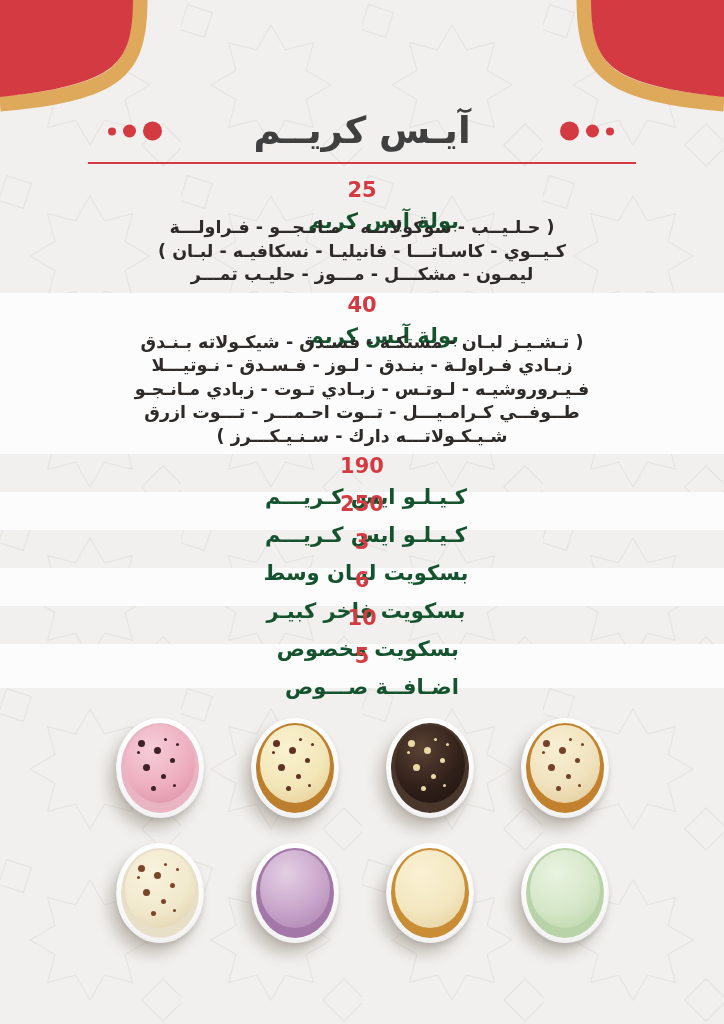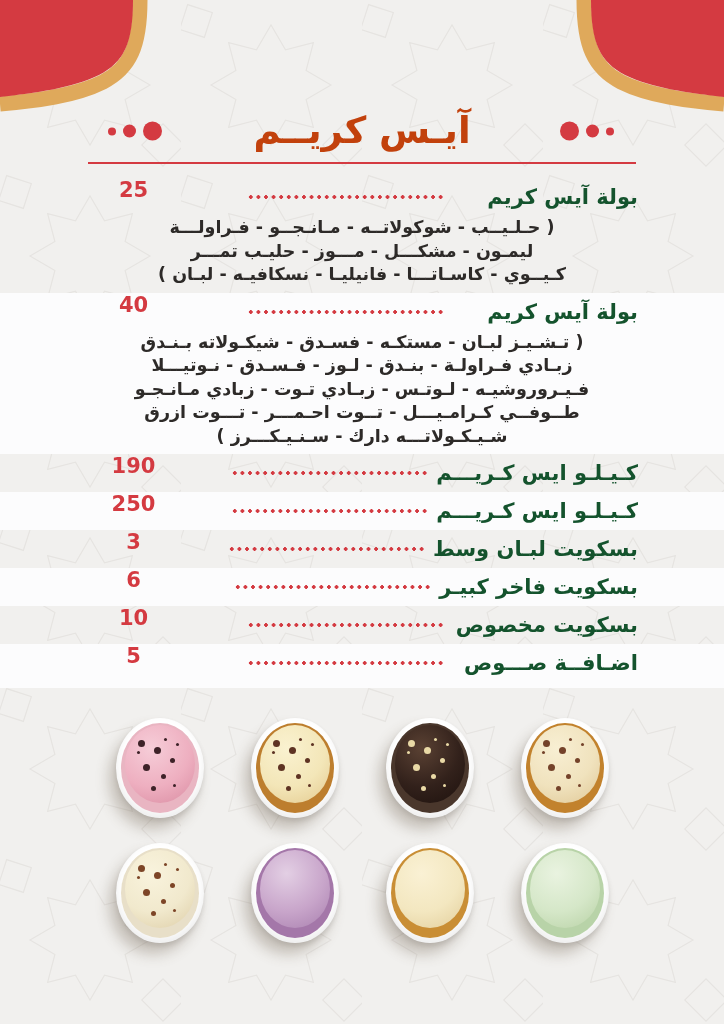--- a/index.html
+++ b/index.html
@@ -10,37 +10,37 @@
   }
   .bg-pattern{position:absolute;top:0;left:0;z-index:0;pointer-events:none;}
   .page-content{position:relative;z-index:1;}
 
   
   .header{position:relative;height:168px;}
   .corners-svg{position:absolute;top:0;left:0;display:block;}
   .title-row{position:absolute;top:106px;left:0;right:0;height:50px;}
   .page-title{
     position:absolute;left:0;right:0;text-align:center;
-    font-size:37px;font-weight:bold;color:#c2410c;line-height:50px;
+    font-size:37px;font-weight:bold;color:#404040;line-height:50px;
   }
   .orn{position:absolute;top:50%;transform:translateY(-50%);display:flex;align-items:center;gap:7px;}
   .orn-left{left:108px;}
   .orn-right{right:110px;}
   .dot{border-radius:50%;background:#d43a41;}
   .dot-s{width:8px;height:8px;}
   .dot-m{width:13px;height:13px;}
   .dot-l{width:19px;height:19px;}
   .title-underline{position:absolute;left:88px;width:548px;top:162px;height:2px;background:#d43a41;}
 
   
   .menu-item{padding:0 86px;}
   .menu-item.band-white{background:#fcfcfd;}
   .menu-item.first{padding-top:10px;}
   .menu-item.has-desc{padding-bottom:6px;}
-  .mi-row{display:flex;height:38px;direction:ltr;}
+  .mi-row{display:flex;align-items:center;height:38px;direction:ltr;flex-direction:column;}
   .mi-price{width:95px;text-align:center;font-size:21px;font-weight:bold;color:#d43a41;}
   .mi-spacer{flex:1;}
   .mi-dots{
     width:197px;height:6px;align-self:center;
     background-image:radial-gradient(circle, #d43a41 1.6px, rgba(0,0,0,0) 1.9px);
     background-size:7.6px 6px;background-repeat:repeat-x;background-position:0 50%;
   }
   .mi-name{
     min-width:186px;margin-left:8px;text-align:right;direction:rtl;
     font-size:21px;font-weight:bold;color:#14532d;white-space:nowrap;line-height:38px;
@@ -124,22 +124,22 @@
   <div class="menu">
       <div class="menu-item band-gray first has-desc">
         <div class="mi-row">
           <div class="mi-price">25</div>
           <div class="mi-spacer"></div>
           <div class="mi-dots"></div>
           <div class="mi-name" dir="rtl">بولة آيس كريم</div>
         </div>
         <div class="mi-desc" dir="rtl">
           <div class="mi-desc-line">( حـلـيــب - شوكولاتــه - مـانـجــو - فـراولـــة</div>
+          <div class="mi-desc-line">كـيــوي - كاسـاتـــا - فانيليـا - نسكافيـه - لبـان )</div>
           <div class="mi-desc-line">ليمـون - مشكـــل - مـــوز - حليـب تمـــر</div>
-          <div class="mi-desc-line">كـيــوي - كاسـاتـــا - فانيليـا - نسكافيـه - لبـان )</div>
         </div>
       </div>
       <div class="menu-item band-white has-desc">
         <div class="mi-row">
           <div class="mi-price">40</div>
           <div class="mi-spacer"></div>
           <div class="mi-dots"></div>
           <div class="mi-name" dir="rtl">بولة آيس كريم</div>
         </div>
         <div class="mi-desc" dir="rtl">

